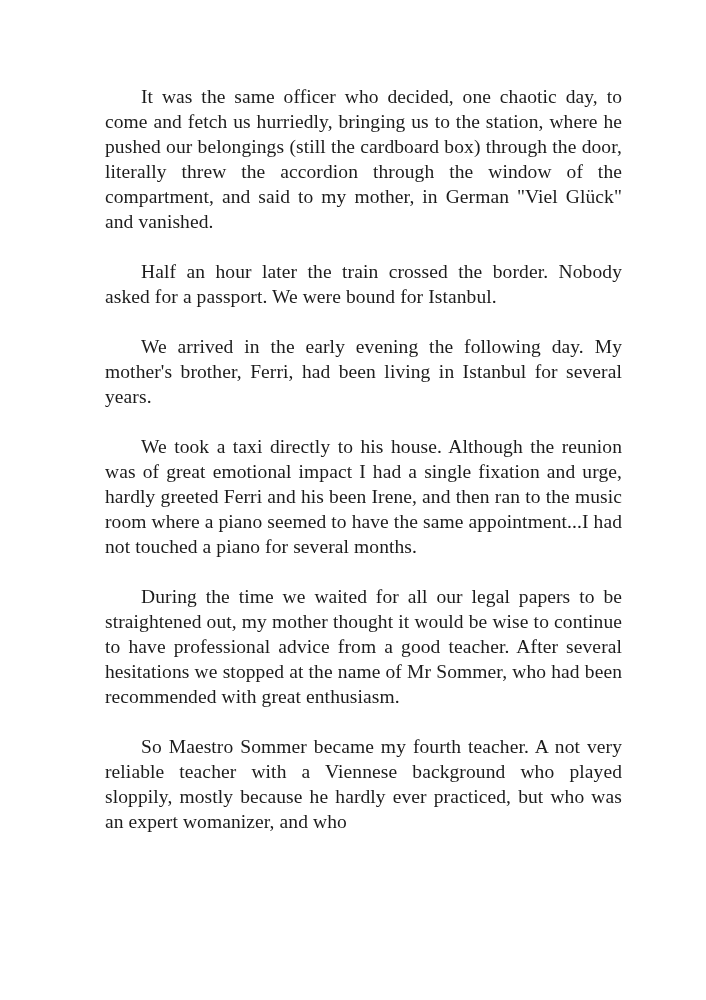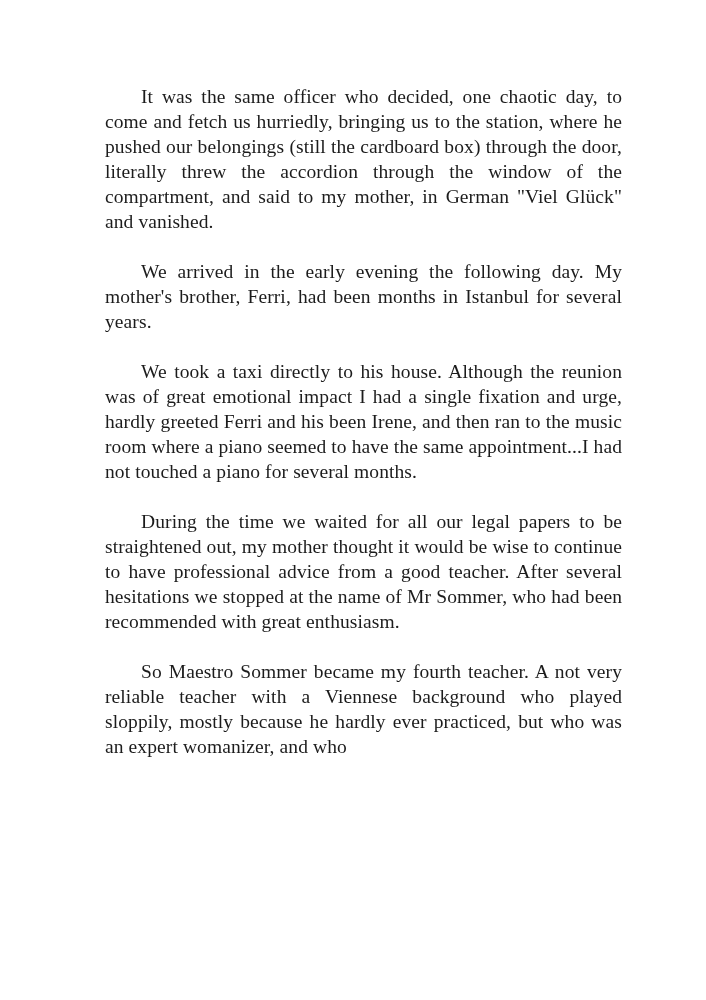--- a/index.html
+++ b/index.html
@@ -35,18 +35,19 @@
   .para:last-child {
     margin-bottom: 0;
   }
 </style>
 </head>
 <body>
 
 <div class="page">
   <div class="text-block">
     <p class="para">It was the same officer who decided, one chaotic day, to come and fetch us hurriedly, bringing us to the station, where he pushed our belongings (still the cardboard box) through the door, literally threw the accordion through the window of the compartment, and said to my mother, in German "Viel Glück" and vanished.</p>
-    <p class="para">We arrived in the early evening the following day. My mother's brother, Ferri, had been months in Istanbul for several years.</p>
+    <p class="para">Half an hour later the train crossed the border. Nobody asked for a passport. We were bound for Istanbul.</p>
+    <p class="para">We arrived in the early evening the following day. My mother's brother, Ferri, had been living in Istanbul for several years.</p>
     <p class="para">We took a taxi directly to his house. Although the reunion was of great emotional impact I had a single fixation and urge, hardly greeted Ferri and his been Irene, and then ran to the music room where a piano seemed to have the same appointment...I had not touched a piano for several months.</p>
     <p class="para">During the time we waited for all our legal papers to be straightened out, my mother thought it would be wise to continue to have professional advice from a good teacher. After several hesitations we stopped at the name of Mr Sommer, who had been recommended with great enthusiasm.</p>
     <p class="para">So Maestro Sommer became my fourth teacher. A not very reliable teacher with a Viennese background who played sloppily, mostly because he hardly ever practiced, but who was an expert womanizer, and who</p>
   </div>
 </div>
 
 </body></html>

